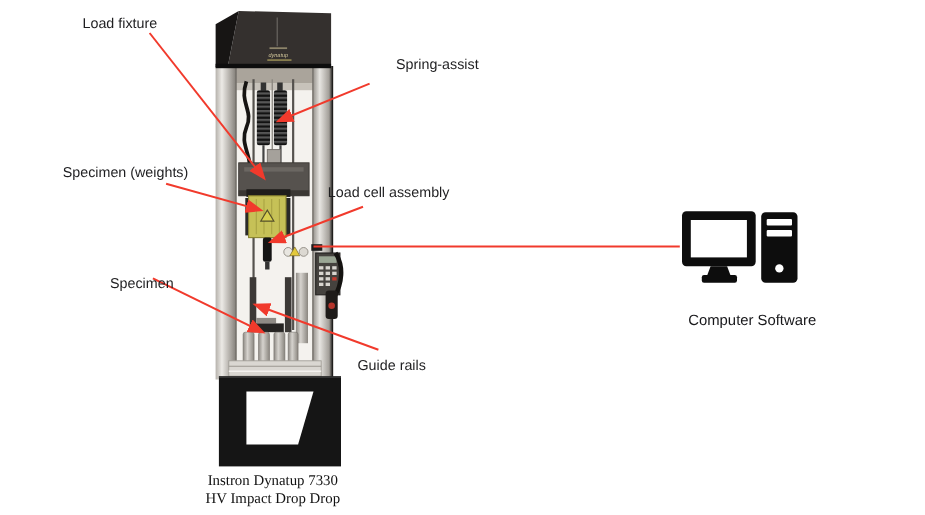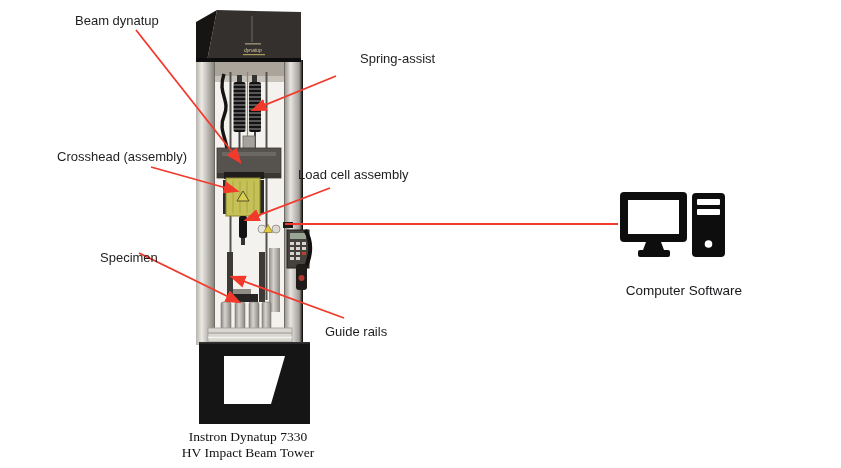--- a/index.html
+++ b/index.html
@@ -177,26 +177,26 @@
       <line x1="136" y1="30" x2="240" y2="162" marker-end="url(#ah)" stroke="#f13a2c"></line>
       <line x1="336" y1="76" x2="253" y2="110" marker-end="url(#ah)" stroke="#f13a2c"></line>
       <line x1="151" y1="167" x2="237" y2="191" marker-end="url(#ah)" stroke="#f13a2c"></line>
       <line x1="330" y1="188" x2="246" y2="220" marker-end="url(#ah)" stroke="#f13a2c"></line>
       <line x1="139" y1="253" x2="239" y2="302" marker-end="url(#ah)" stroke="#f13a2c"></line>
       <line x1="344" y1="318" x2="232" y2="277" marker-end="url(#ah)" stroke="#f13a2c"></line>
       <line x1="285" y1="224" x2="618" y2="224" stroke="#f13a2c"></line>
     </g>
   </svg>
 
-  <div class="lbl" style="left:75px;top:13px;">Beam dynatup</div>
+  <div class="lbl" style="left:75px;top:13px;">Load fixture</div>
   <div class="lbl" style="left:321px;top:51px;margin-left:39px;">Spring-assist</div>
-  <div class="lbl" style="left:57px;top:149px;">Crosshead (assembly)</div>
+  <div class="lbl" style="left:57px;top:149px;">Specimen (weights)</div>
   <div class="lbl" style="left:298px;top:167px;text-align:right;">Load cell assembly</div>
   <div class="lbl" style="left:100px;top:234px;margin-top:16px;">Specimen</div>
   <div class="lbl" style="left:325px;top:324px;">Guide rails</div>
   <div class="lbl lbl-center" id="computer-label">Computer Software</div>
 
   <div id="caption">
     <div>Instron Dynatup 7330</div>
-    <div>HV Impact Beam Tower</div>
+    <div>HV Impact Drop Drop</div>
   </div>
 
 </div>
 
 </body></html>

